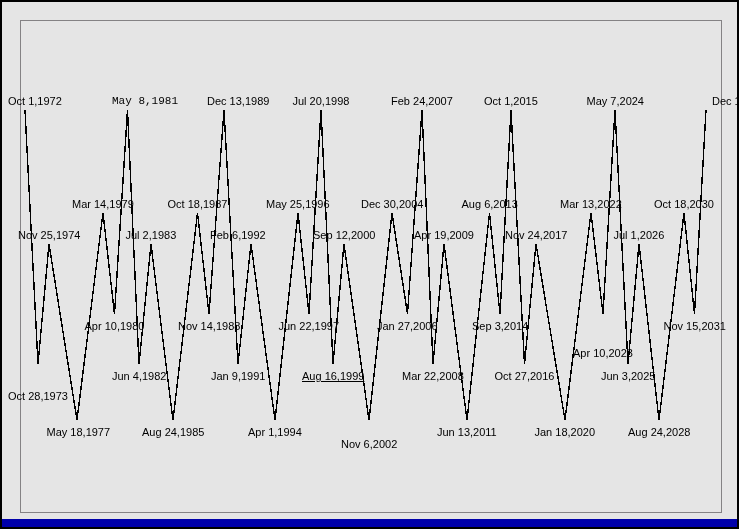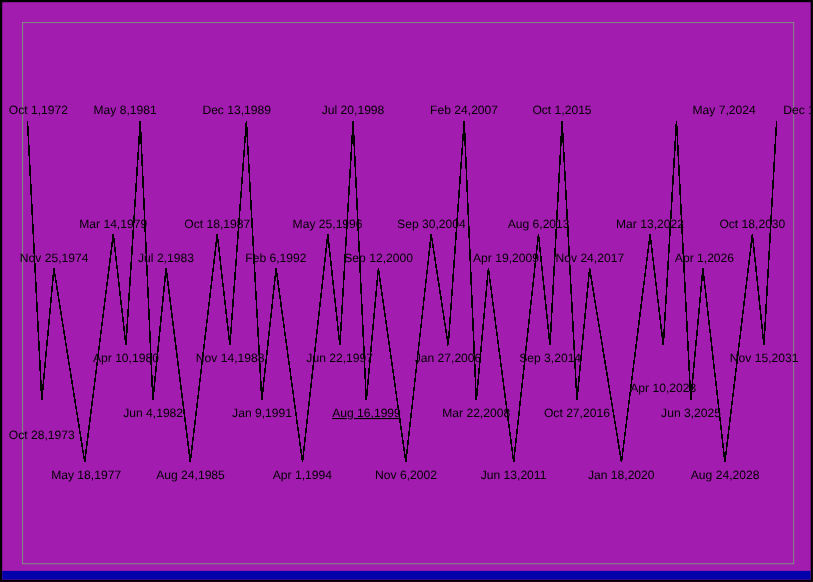--- a/index.html
+++ b/index.html
@@ -1,19 +1,19 @@
 <!DOCTYPE html>
 <html><head>
 <meta charset="utf-8">
 <style>
   html,body{margin:0;padding:0;background:#fff;}
   #window{
     position:relative;
     width:739px;height:529px;
-    background:#a21caf;
+    background:#e5e5e5;
     box-sizing:border-box;
     border:2px solid #000000;
     overflow:hidden;
     font-family:"Liberation Sans", sans-serif;
   }
   #plot-frame{
     position:absolute;
     box-sizing:border-box;
     border:1px solid #848284;
     background:transparent;
@@ -41,52 +41,52 @@
   <svg id="chart-svg" width="739" height="529" viewBox="0 0 739 529">
     <polyline id="zigzag-line" fill="none" shape-rendering="crispEdges" points="23,108 36,362 47,242 75,418 101,211 112.5,312 125.5,108 137,362 149,242 171,418 195.5,211 207,312 222,108 236,362 249,242 273,418 296,211 307,312 319,108 331,362 342,242 367,418 390,211 405.5,312 420,108 431,362 442,242 465,418 487.5,211 498,312 509,108 522.5,362 534,242 563,418 589,211 601,312 613,108 626,362 637,242 657,418 682,211 692.5,312 704,108" stroke="#000000" stroke-width="1.4"></polyline>
   </svg>
   <div id="labels">
       <div class="event-label" style="color: rgb(0, 0, 0); left: 6px; top: 93px;">Oct 1,1972</div>
       <div class="event-label" style="color: rgb(0, 0, 0); left: 6px; top: 368px; margin-top: 20px;">Oct 28,1973</div>
       <div class="event-label" style="color: rgb(0, 0, 0); left: 16px; top: 227px;">Nov 25,1974</div>
       <div class="event-label" style="color: rgb(0, 0, 0); left: 44.5px; top: 424px;">May 18,1977</div>
       <div class="event-label" style="color: rgb(0, 0, 0); left: 70px; top: 196px;">Mar 14,1979</div>
       <div class="event-label" style="color: rgb(0, 0, 0); left: 82.5px; top: 318px; text-align: center;">Apr 10,1980</div>
-      <div class="event-label" style="color: rgb(0, 0, 0); left: 83px; top: 93px;">May 8,1981</div>
+      <div class="event-label" style="color: rgb(0, 0, 0); left: 110px; top: 93px; font-family: Liberation Mono, monospace;">May 8,1981</div>
       <div class="event-label" style="color: rgb(0, 0, 0); left: 110px; top: 368px;">Jun 4,1982</div>
       <div class="event-label" style="color: rgb(0, 0, 0); left: 123.5px; top: 227px;">Jul 2,1983</div>
       <div class="event-label" style="color: rgb(0, 0, 0); left: 140px; top: 424px;">Aug 24,1985</div>
       <div class="event-label" style="color: rgb(0, 0, 0); left: 165.5px; top: 196px;">Oct 18,1987</div>
       <div class="event-label" style="color: rgb(0, 0, 0); left: 176px; top: 318px;">Nov 14,1988</div>
-      <div class="event-label" style="color: rgb(0, 0, 0); left: 182px; top: 93px;">Dec 13,1989</div>
+      <div class="event-label" style="color: rgb(0, 0, 0); left: 205px; top: 93px;">Dec 13,1989</div>
       <div class="event-label" style="color: rgb(0, 0, 0); left: 209px; top: 368px;">Jan 9,1991</div>
-      <div class="event-label" style="color: rgb(0, 0, 0); left: 221px; top: 227px;">Feb 6,1992</div>
+      <div class="event-label" style="color: rgb(0, 0, 0); left: 208px; top: 227px;">Feb 6,1992</div>
       <div class="event-label" style="color: rgb(0, 0, 0); left: 246px; top: 424px;">Apr 1,1994</div>
       <div class="event-label" style="color: rgb(0, 0, 0); left: 264px; top: 196px;">May 25,1996</div>
       <div class="event-label" style="color: rgb(0, 0, 0); left: 276.5px; top: 318px;">Jun 22,1997</div>
       <div class="event-label" style="color: rgb(0, 0, 0); left: 290.5px; top: 93px;">Jul 20,1998</div>
       <div class="event-label" style="color: rgb(0, 0, 0); left: 300px; top: 368px; text-decoration: underline;">Aug 16,1999</div>
       <div class="event-label" style="color: rgb(0, 0, 0); left: 311px; top: 227px;">Sep 12,2000</div>
-      <div class="event-label" style="color: rgb(0, 0, 0); left: 339px; top: 424px;">Nov 6,2002</div>
-      <div class="event-label" style="color: rgb(0, 0, 0); left: 359px; top: 196px;">Sep 30,2004</div>
+      <div class="event-label" style="color: rgb(0, 0, 0); left: 339px; top: 436px;">Nov 6,2002</div>
+      <div class="event-label" style="color: rgb(0, 0, 0); left: 359px; top: 196px;">Dec 30,2004</div>
       <div class="event-label" style="color: rgb(0, 0, 0); left: 375px; top: 318px;">Jan 27,2006</div>
       <div class="event-label" style="color: rgb(0, 0, 0); left: 389px; top: 93px;">Feb 24,2007</div>
       <div class="event-label" style="color: rgb(0, 0, 0); left: 400px; top: 368px;">Mar 22,2008</div>
-      <div class="event-label" style="color: rgb(0, 0, 0); left: 412px; top: 227px; margin-left: 16px;">Apr 19,2009</div>
+      <div class="event-label" style="color: rgb(0, 0, 0); left: 412px; top: 227px;">Apr 19,2009</div>
       <div class="event-label" style="color: rgb(0, 0, 0); left: 435px; top: 424px;">Jun 13,2011</div>
       <div class="event-label" style="color: rgb(0, 0, 0); left: 459.5px; top: 196px;">Aug 6,2013</div>
       <div class="event-label" style="color: rgb(0, 0, 0); left: 470px; top: 318px;">Sep 3,2014</div>
       <div class="event-label" style="color: rgb(0, 0, 0); left: 482px; top: 93px;">Oct 1,2015</div>
       <div class="event-label" style="color: rgb(0, 0, 0); left: 492.5px; top: 368px;">Oct 27,2016</div>
       <div class="event-label" style="color: rgb(0, 0, 0); left: 503px; top: 227px;">Nov 24,2017</div>
       <div class="event-label" style="color: rgb(0, 0, 0); left: 532.5px; top: 424px;">Jan 18,2020</div>
       <div class="event-label" style="color: rgb(0, 0, 0); left: 558px; top: 196px;">Mar 13,2022</div>
       <div class="event-label" style="color: rgb(0, 0, 0); left: 571px; top: 318px; margin-top: 27px;">Apr 10,2023</div>
-      <div class="event-label" style="color: rgb(0, 0, 0); left: 584.5px; top: 93px; margin-left: 43px;">May 7,2024</div>
+      <div class="event-label" style="color: rgb(0, 0, 0); left: 584.5px; top: 93px;">May 7,2024</div>
       <div class="event-label" style="color: rgb(0, 0, 0); left: 599px; top: 368px;">Jun 3,2025</div>
-      <div class="event-label" style="color: rgb(0, 0, 0); left: 611.5px; top: 227px;">Apr 1,2026</div>
+      <div class="event-label" style="color: rgb(0, 0, 0); left: 611.5px; top: 227px;">Jul 1,2026</div>
       <div class="event-label" style="color: rgb(0, 0, 0); left: 626px; top: 424px;">Aug 24,2028</div>
       <div class="event-label" style="color: rgb(0, 0, 0); left: 652px; top: 196px;">Oct 18,2030</div>
       <div class="event-label" style="color: rgb(0, 0, 0); left: 661.5px; top: 318px;">Nov 15,2031</div>
       <div class="event-label" style="color: rgb(0, 0, 0); left: 671px; top: 93px; margin-left: 39px;">Dec 12,2032</div>
     </div>
   <div id="bottom-bar" style="height: 8px; background: rgb(0, 0, 170);"></div>
 </div>
 
 </body></html>

